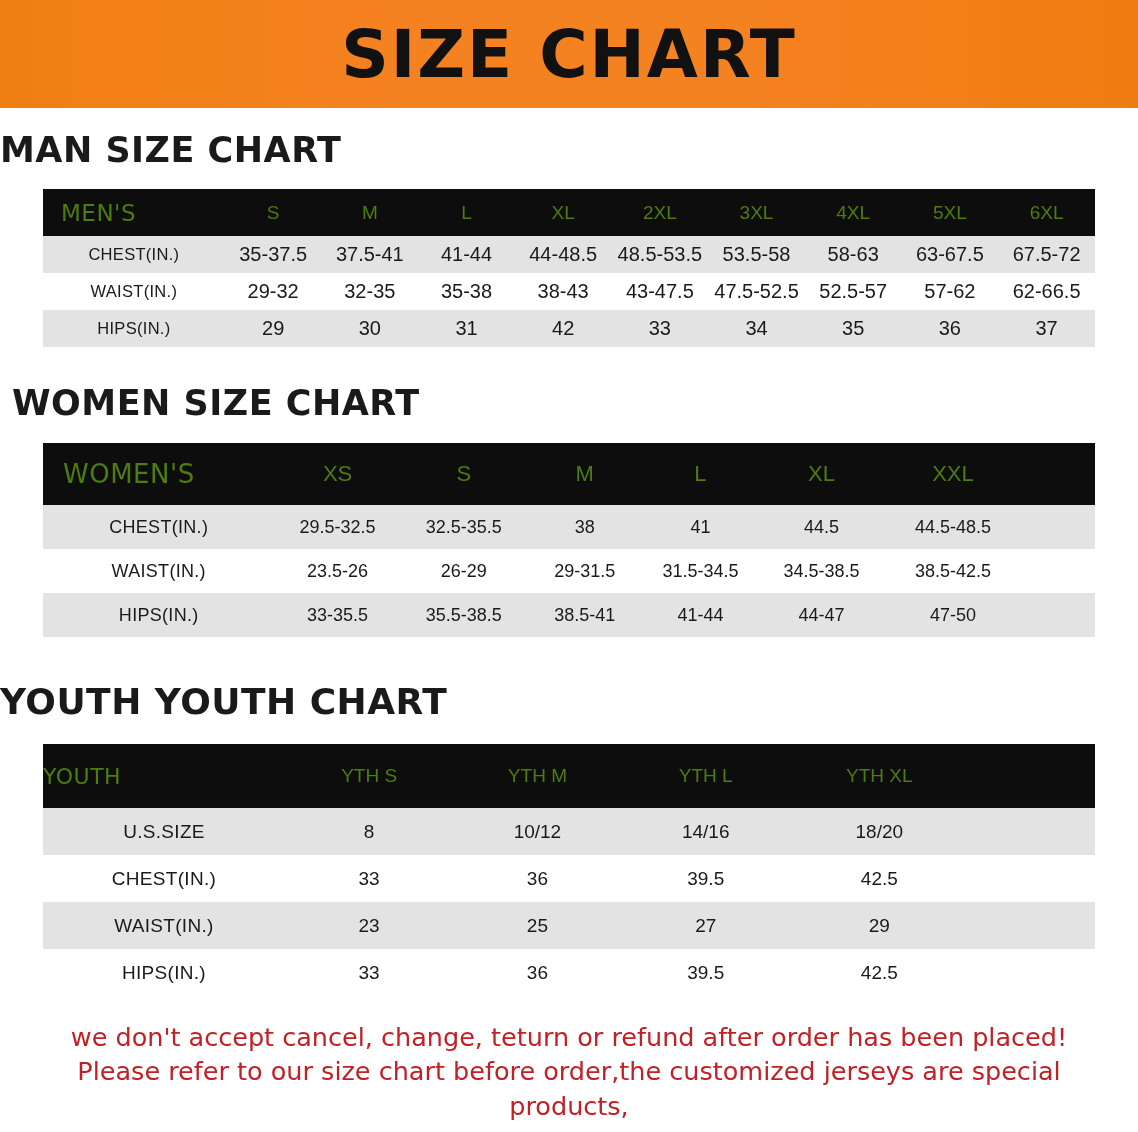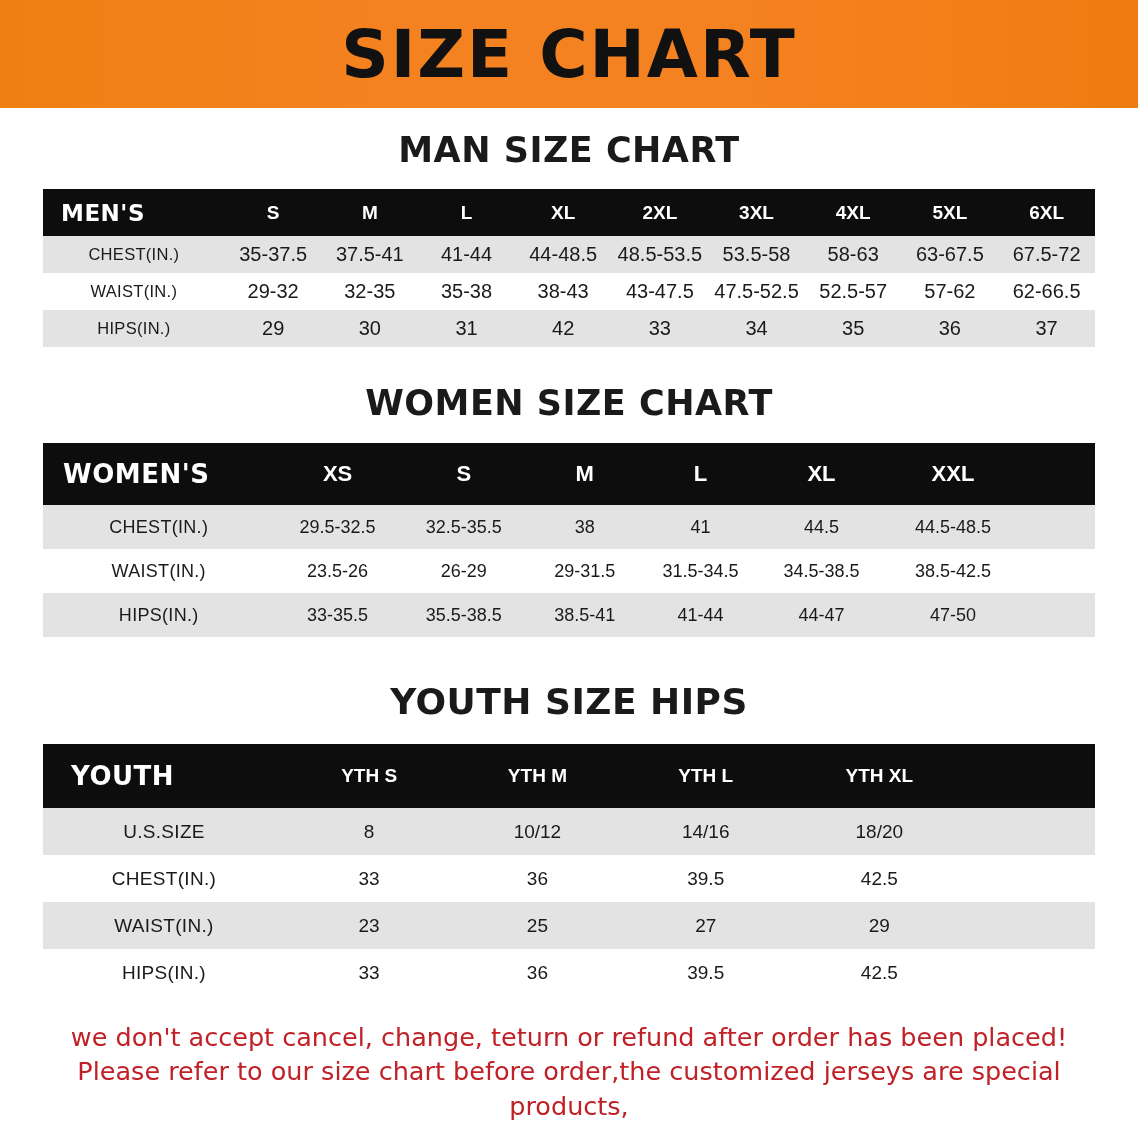--- a/index.html
+++ b/index.html
@@ -35,28 +35,27 @@
     font-weight: bold;
     font-size: 66px;
     letter-spacing: 2px;
     color: #111111;
     line-height: 1;
     margin-top: 2px;
   }
 
   
   .section-title {
-    text-align: center;
     font-family: "DejaVu Sans", sans-serif;
     font-weight: bold;
     color: #1a1a1a;
     letter-spacing: 0.5px;
   }
   .title-man   { font-size: 35px; margin-top: 22px; }
-  .title-women { font-size: 35px; margin-top: 36px; }
+  .title-women { font-size: 35px; margin-top: 36px; padding-left: 12px; }
   .title-youth { font-size: 36px; margin-top: 44px; }
 
   
   .table-wrap {
     margin: 0 auto;
     box-sizing: border-box;
   }
   table.size-table {
     border-collapse: collapse;
     width: 100%;
@@ -67,22 +66,22 @@
     text-align: center;
     font-family: "Liberation Sans", sans-serif;
     color: #1a1a1a;
     white-space: nowrap;
   }
   
   table.size-table thead tr {
     background: #0d0d0d;
   }
   table.size-table thead th {
-    color: #ffffff;
-    font-weight: bold;
+    color: #4d7c0f;
+    font-weight: normal;
   }
   table.size-table thead th.rowlabel {
     text-align: left;
     font-family: "DejaVu Sans", sans-serif;
     letter-spacing: 0.5px;
   }
   
   table.size-table tbody td.rowlabel {
     font-weight: normal;
     letter-spacing: 0.3px;
@@ -100,21 +99,21 @@
   
   #women-wrap { width: 1052px; margin-top: 20px; }
   #women-table thead th { font-size: 22px; height: 60px; }
   #women-table thead th.rowlabel { font-size: 26px; padding-left: 20px; }
   #women-table tbody td { font-size: 18px; height: 42px; }
   #women-table tbody td.rowlabel { font-size: 18px; }
 
   
   #youth-wrap { width: 1052px; margin-top: 22px; }
   #youth-table thead th { font-size: 19px; height: 62px; }
-  #youth-table thead th.rowlabel { font-size: 26px; padding-left: 28px; }
+  #youth-table thead th.rowlabel { font-size: 22px; padding-left: 0; }
   #youth-table tbody td { font-size: 19px; height: 45px; }
   #youth-table tbody td.rowlabel { font-size: 19px; }
 
   
   .note {
     margin: 24px auto 0 auto;
     width: 1060px;
     text-align: center;
     color: #c02026;
     font-family: "DejaVu Sans", sans-serif;
@@ -255,21 +254,21 @@
           <td>38.5-41</td>
           <td>41-44</td>
           <td>44-47</td>
           <td>47-50</td>
           <td></td>
         </tr>
       </tbody>
     </table>
   </div>
 
-  <div class="section-title title-youth">YOUTH SIZE HIPS</div>
+  <div class="section-title title-youth">YOUTH YOUTH CHART</div>
   <div class="table-wrap" id="youth-wrap">
     <table class="size-table" id="youth-table">
       <colgroup>
         <col style="width:23%">
         <col style="width:16%">
           <col style="width:16%">
         <col style="width:16%">
           <col style="width:17%">
         <col style="width:12%">
       </colgroup>

